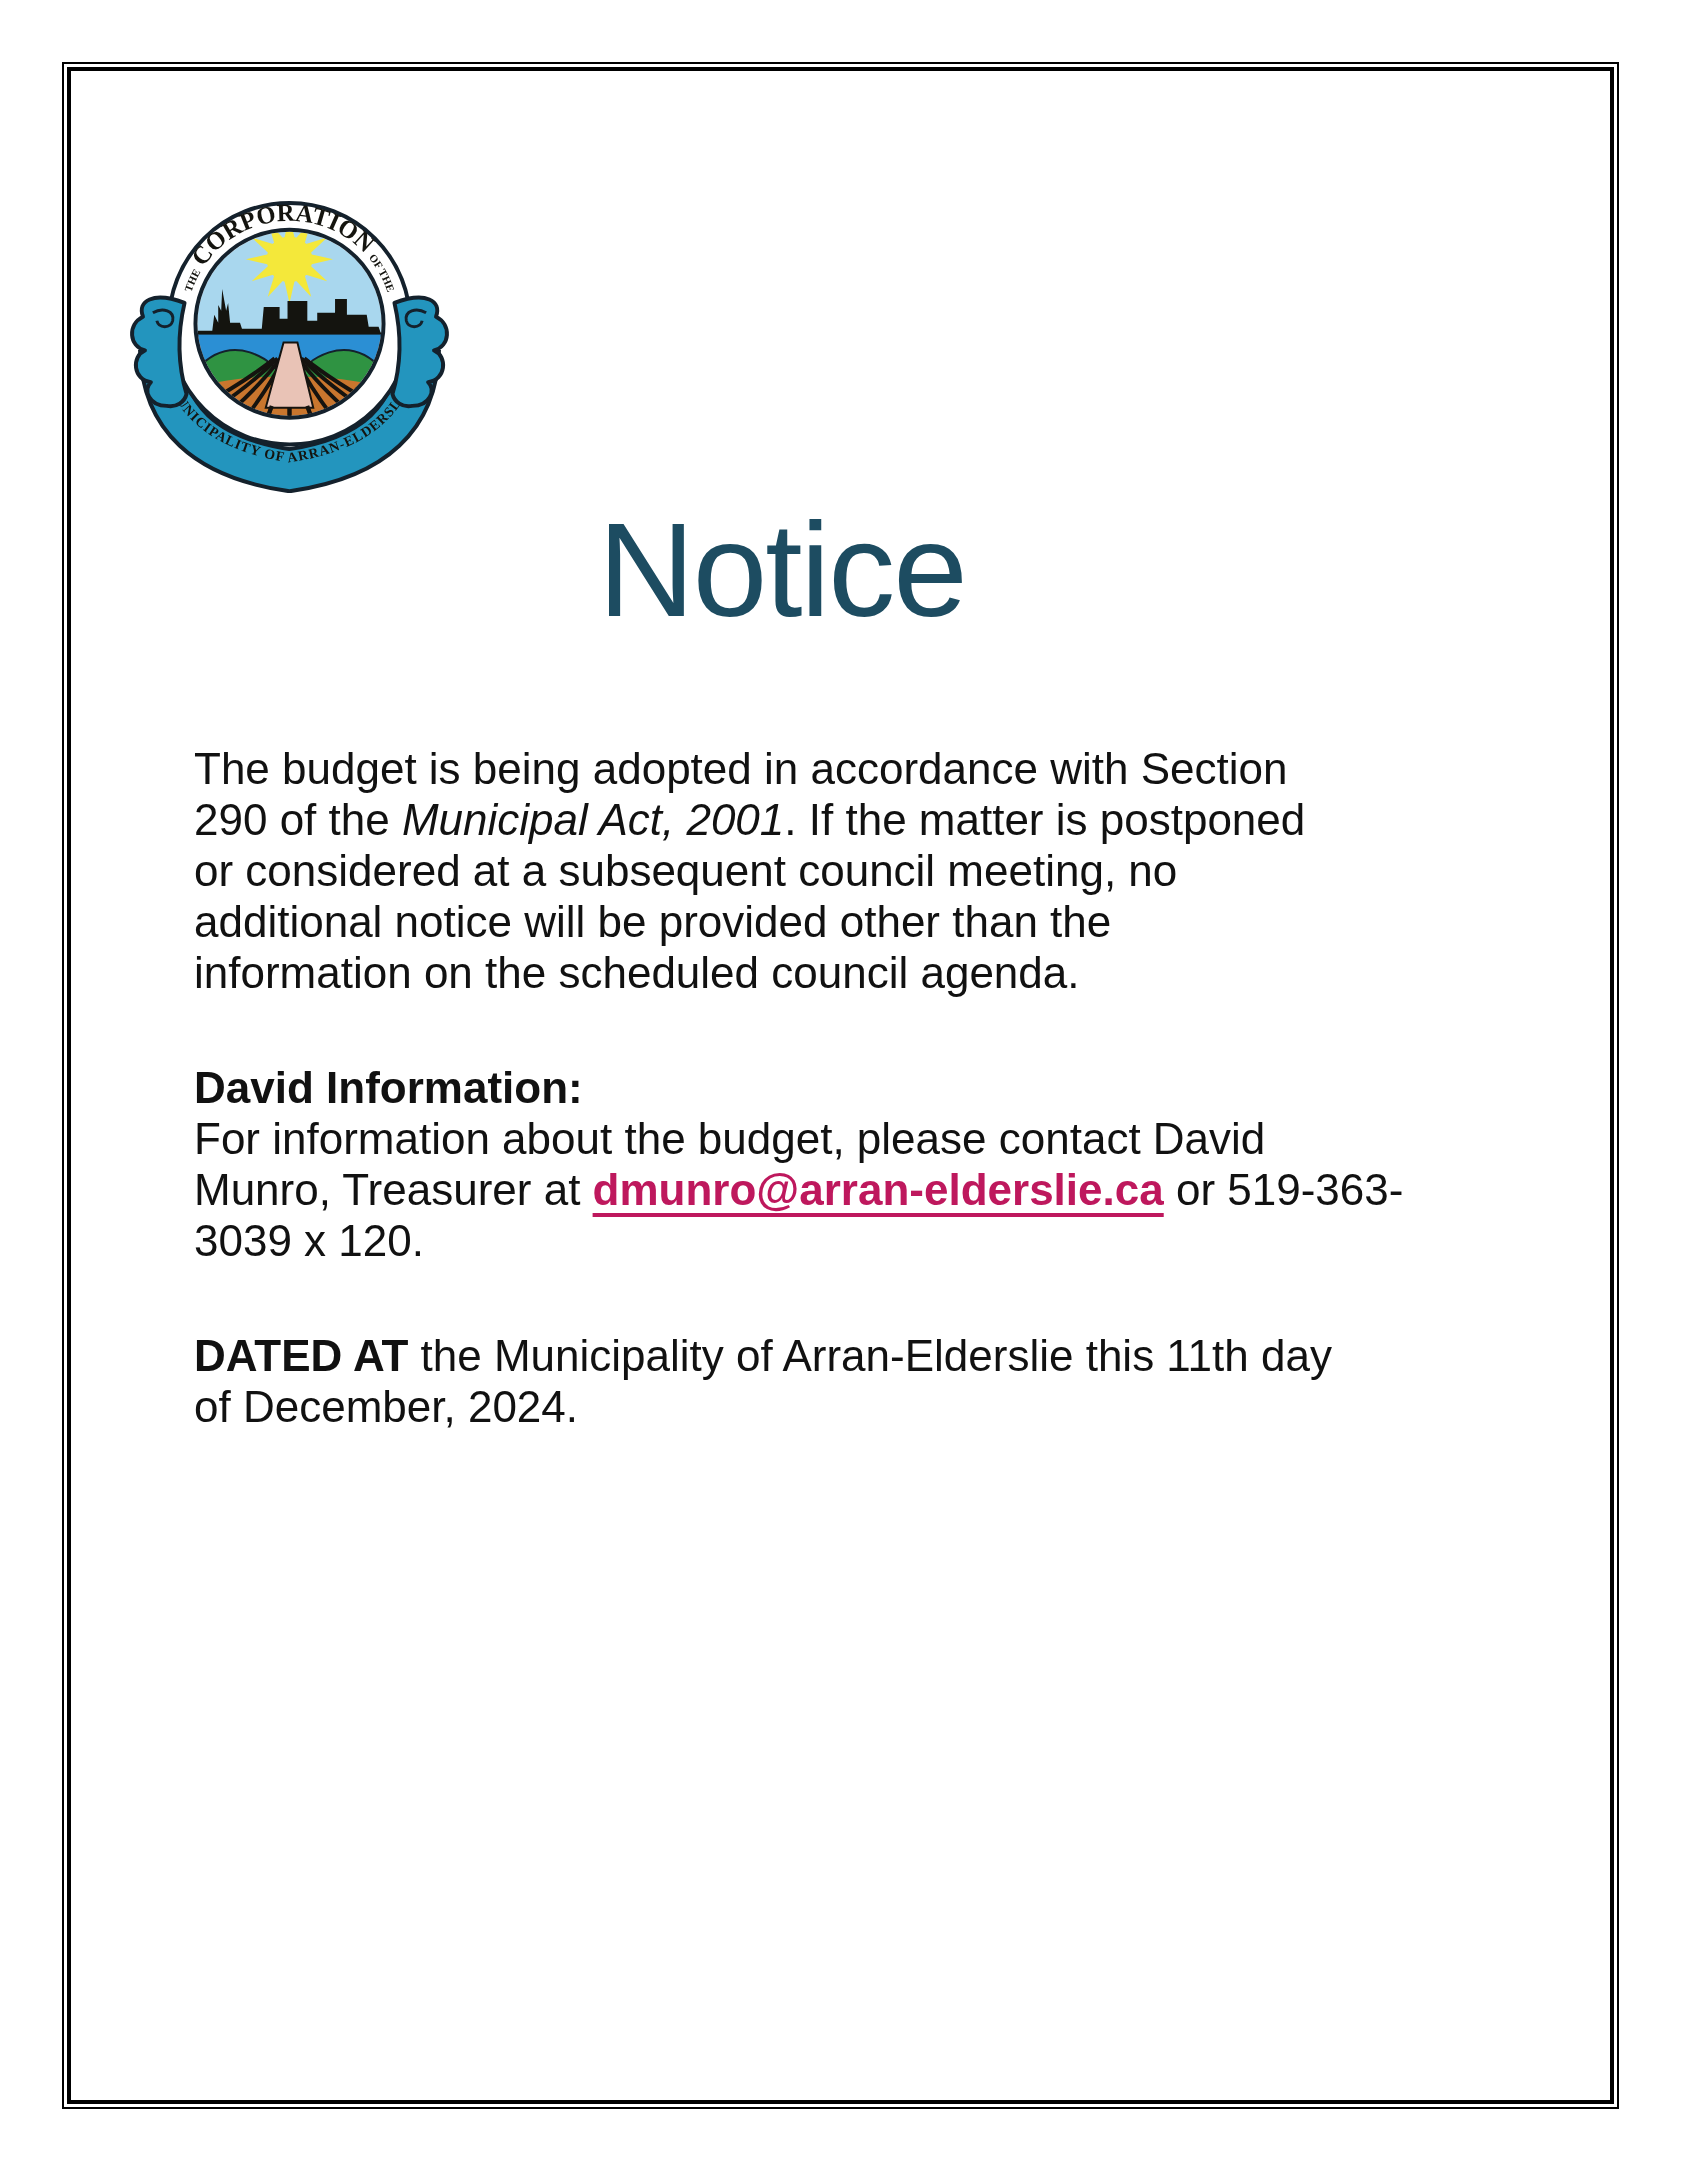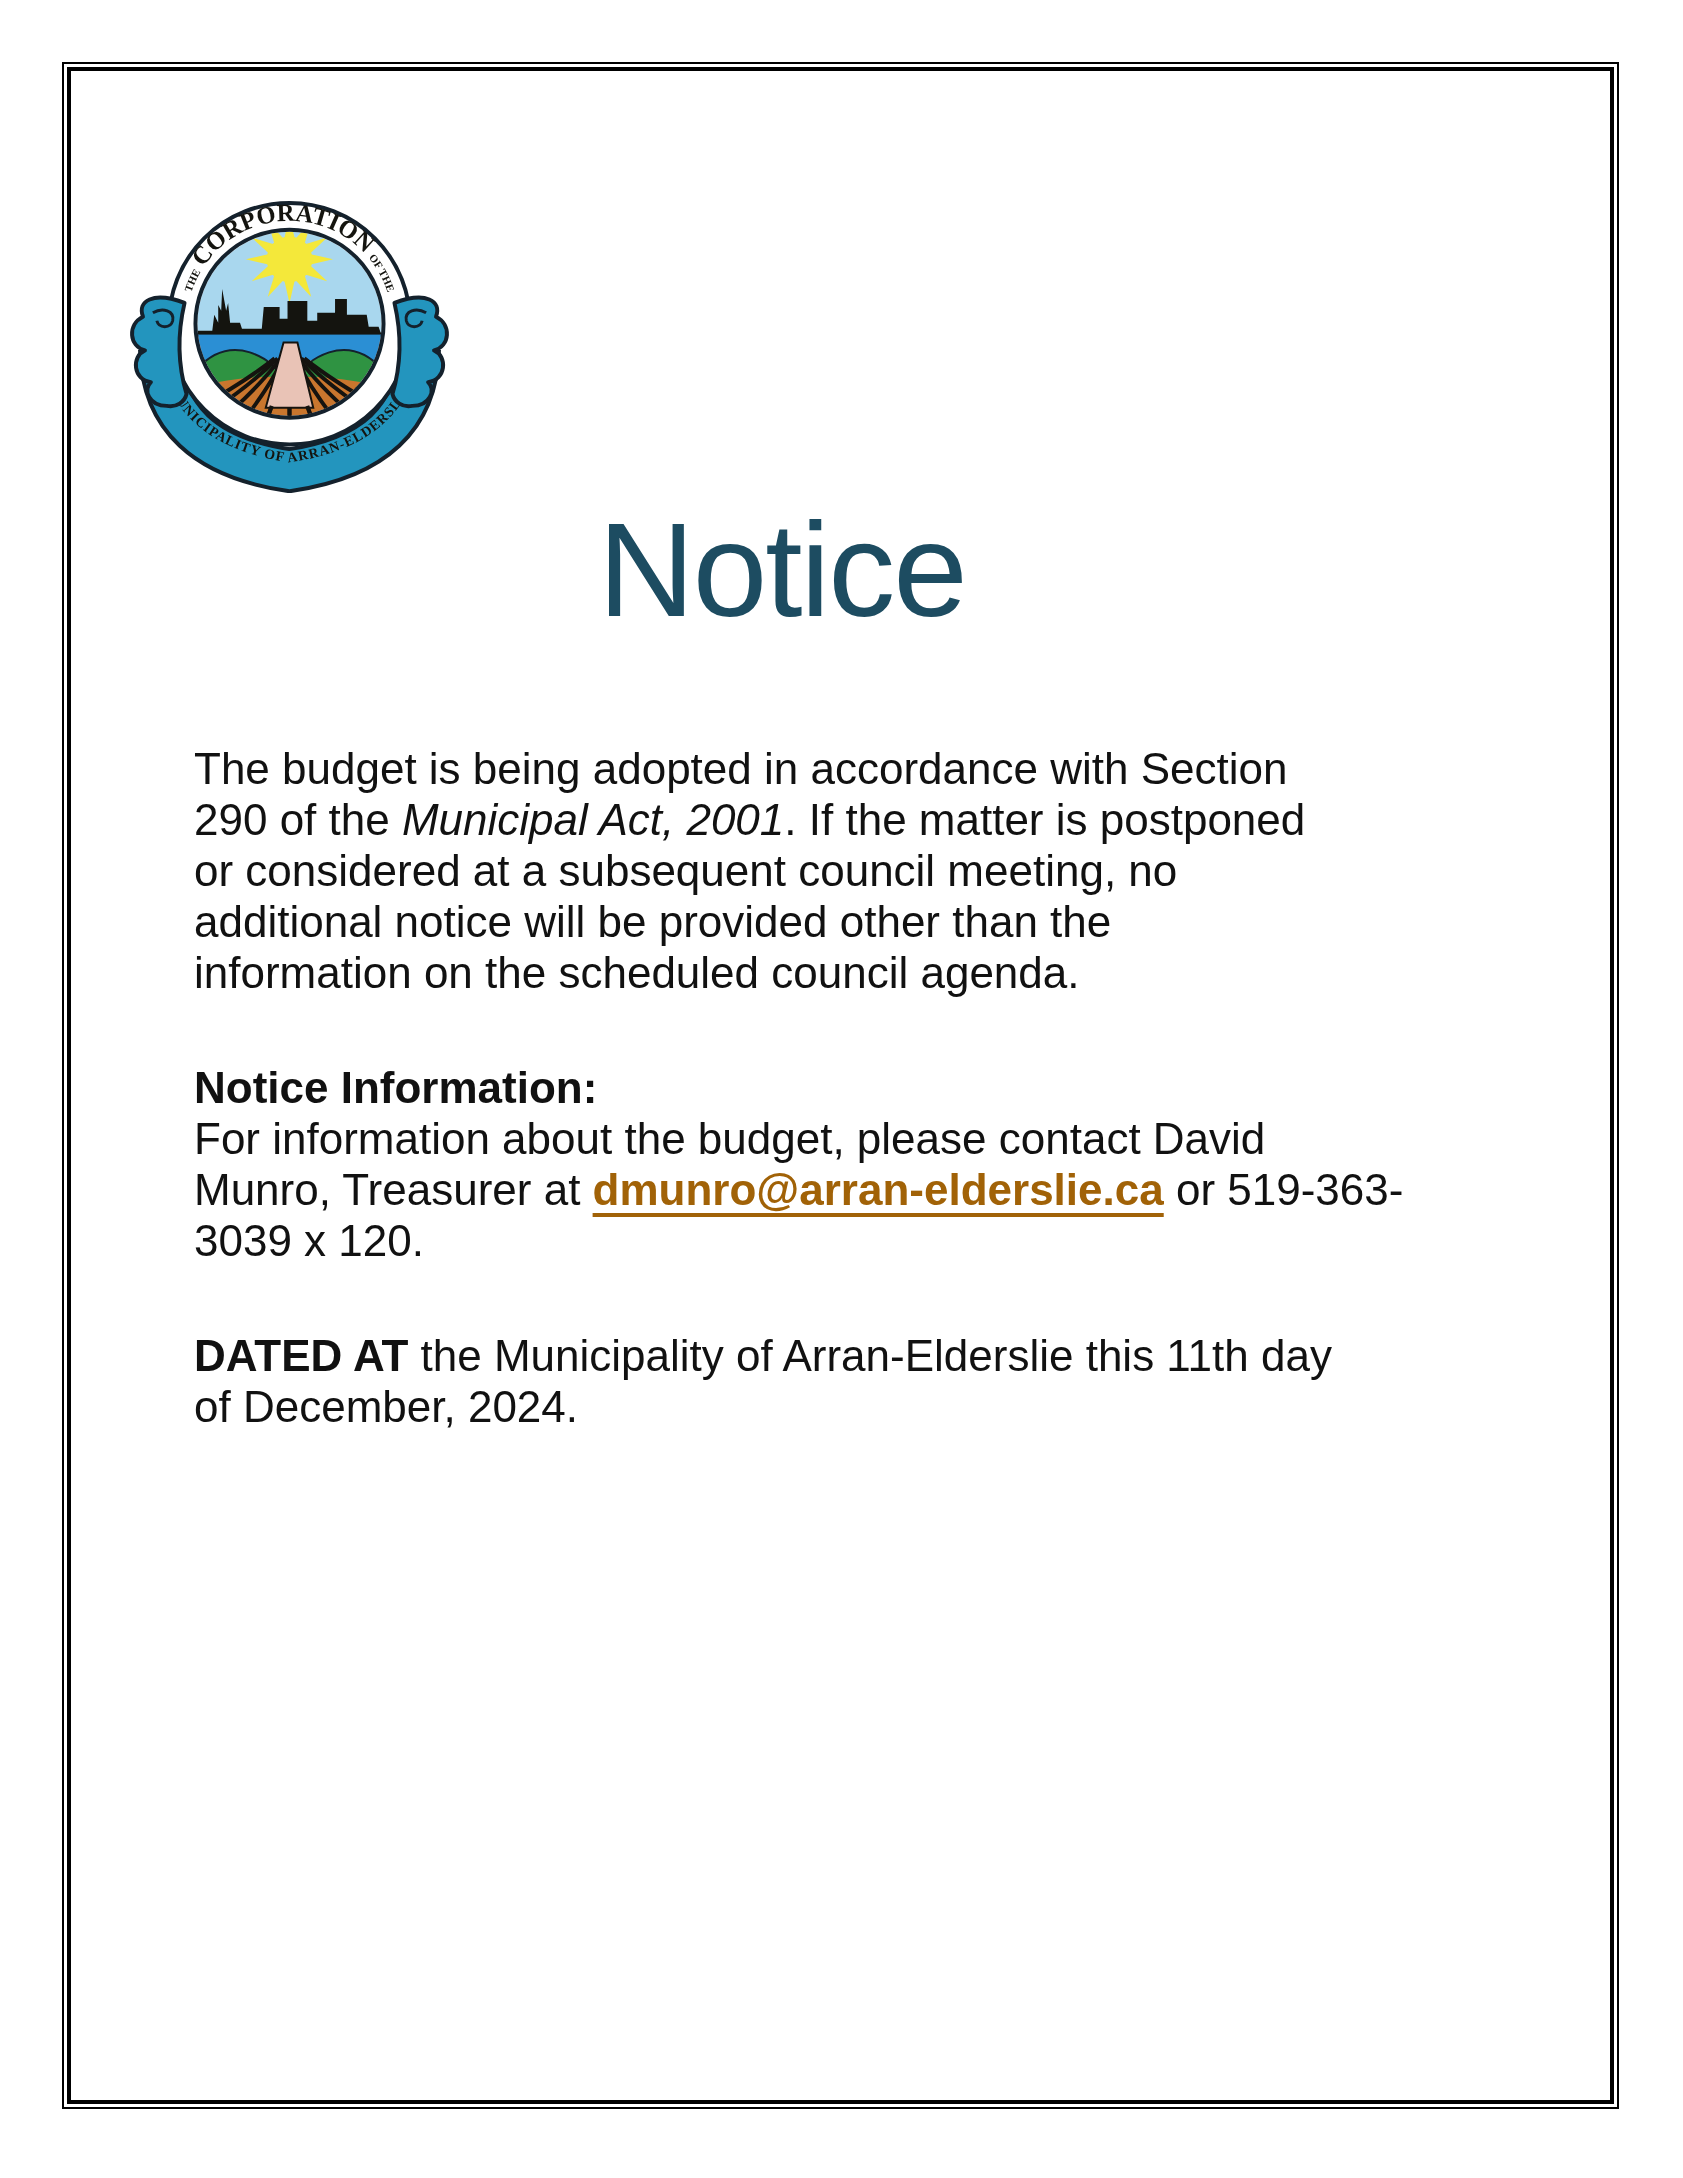--- a/index.html
+++ b/index.html
@@ -132,19 +132,19 @@
 </svg>
 
 <div class="page-title" style="color: rgb(29, 76, 97); text-align: center;">Notice</div>
 
 <div class="content">
   <p class="para"><span>The budget is being adopted in accordance with Section
 290 of the </span><em>Municipal Act, 2001</em><span>. If the matter is postponed
 or considered at a subsequent council meeting, no
 additional notice will be provided other than the
 information on the scheduled council agenda.</span></p>
-  <p class="para"><strong>Notice Information:</strong><br><span>For information about the budget, please contact David
-Munro, Treasurer at </span><a class="email-link" style="color: #a16207;">dmunro@arran-elderslie.ca</a><span> or 519-363-
+  <p class="para"><strong>David Information:</strong><br><span>For information about the budget, please contact David
+Munro, Treasurer at </span><a class="email-link" style="color: #be185d;">dmunro@arran-elderslie.ca</a><span> or 519-363-
 3039 x 120.</span></p>
   <p class="para"><strong>DATED AT</strong><span> the Municipality of Arran-Elderslie this 11th day
 of December, 2024.</span></p>
 </div>
 
 
 </body></html>

